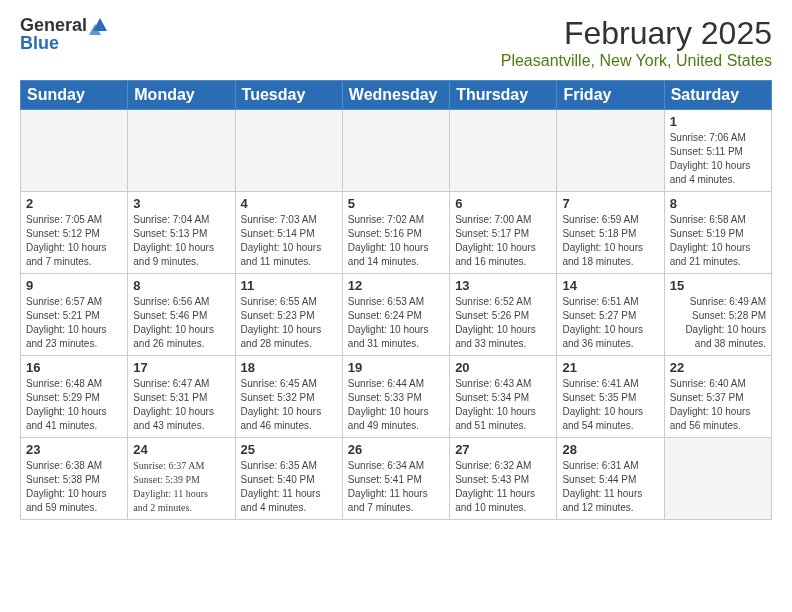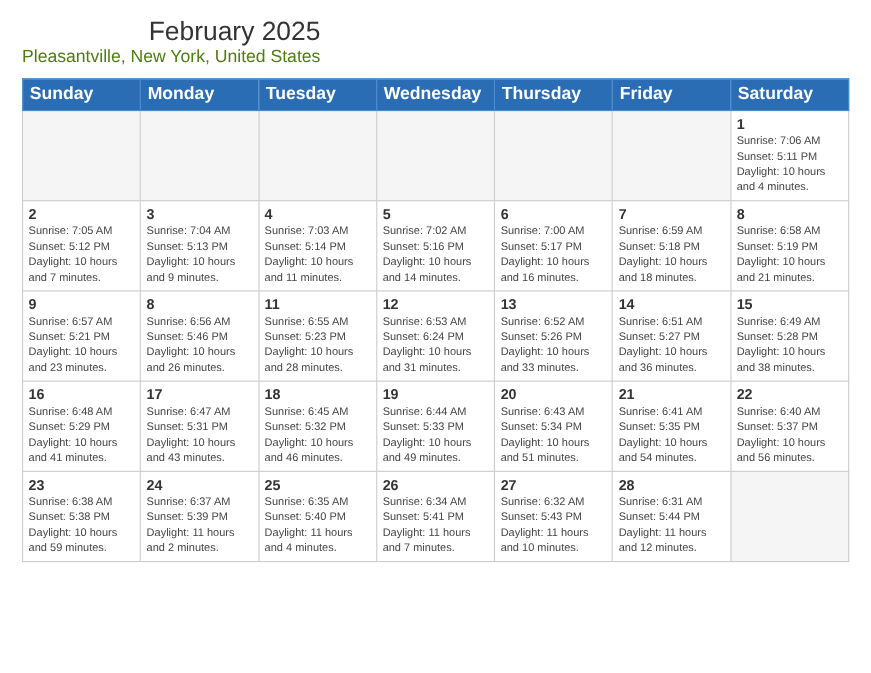--- a/index.html
+++ b/index.html
@@ -2,35 +2,50 @@
 <html><head>
   <meta charset="utf-8">
   <style>
     * { box-sizing: border-box; margin: 0; padding: 0; }
     body { font-family: Arial, sans-serif; background: #fff; width: 792px; height: 612px; overflow: hidden; }
     .page { width: 792px; min-height: 612px; padding: 15px 20px 10px 20px; }
     .header { display: flex; justify-content: space-between; align-items: flex-start; margin-bottom: 10px; }
     .logo { display: flex; align-items: center; }
     .logo-text { font-size: 18px; font-weight: bold; line-height: 1.2; }
     .title-block { text-align: right; }
-    .month-title { font-size: 24px; color: #333; font-weight: normal; }
+    .month-title { font-size: 32px; color: #333; font-weight: normal; }
     .location { font-size: 16px; color: #4d7c0f; text-align: center; }
     .calendar { width: 100%; border-collapse: collapse; border: 1px solid #ccc; }
     .calendar th { background-color: #2a6db5; color: #fff; text-align: left; padding: 5px 6px; font-size: 16px; font-weight: bold; border: 1px solid #4a8dcf; }
     .calendar td { border: 1px solid #ccc; vertical-align: top; padding: 4px 5px; width: calc(100%/7); background: #fff; }
     .calendar td.empty { background: #f5f5f5; }
     .day-num { font-size: 13px; font-weight: bold; color: #333; display: block; margin-bottom: 2px; }
     .day-detail { font-size: 10px; color: #444; line-height: 1.4; }
     tr.week-row td { height: 80px; }
   </style>
 </head>
 <body>
 
 <div class="page">
   <div class="header">
+    <div class="logo">
+      <div>
+        <div style="display:flex;align-items:center;">
+          <span class="logo-text">
+            <span style="color:#333;font-weight:bold;font-size:18px;">General</span>
+          </span>
+
+          <svg width="22" height="22" viewBox="0 0 22 22" style="margin-left:2px;margin-top:-4px;">
+            <polygon points="4,18 18,18 11,5" fill="#2a6db5"></polygon>
+            <polygon points="0,22 12,22 6,11" fill="#2a6db5" opacity="0.7"></polygon>
+          </svg>
+        </div>
+        <div style="color:#2a6db5;font-weight:bold;font-size:18px;margin-top:-4px;">Blue</div>
+      </div>
+    </div>
     <div class="title-block">
       <div class="month-title">February 2025</div>
       <div class="location">Pleasantville, New York, United States</div>
     </div>
   </div>
 
   <table class="calendar">
     <thead>
       <tr>
       <th>Sunday</th>
@@ -147,21 +162,21 @@
           </td>
           <td>
             <span class="day-num">14</span>
             <div class="day-detail" style="white-space: pre-line;">Sunrise: 6:51 AM
 Sunset: 5:27 PM
 Daylight: 10 hours
 and 36 minutes.</div>
           </td>
           <td>
             <span class="day-num">15</span>
-            <div class="day-detail" style="white-space: pre-line;">Sunrise: 6:49 AM
+            <div class="day-detail" style="white-space: pre-line; text-align: right;">Sunrise: 6:49 AM
 Sunset: 5:28 PM
 Daylight: 10 hours
 and 38 minutes.</div>
           </td>
         </tr>
         <tr class="week-row">
           <td>
             <span class="day-num">16</span>
             <div class="day-detail" style="white-space: pre-line;">Sunrise: 6:48 AM
 Sunset: 5:29 PM
@@ -214,21 +229,21 @@
         <tr class="week-row">
           <td>
             <span class="day-num">23</span>
             <div class="day-detail" style="white-space: pre-line;">Sunrise: 6:38 AM
 Sunset: 5:38 PM
 Daylight: 10 hours
 and 59 minutes.</div>
           </td>
           <td>
             <span class="day-num">24</span>
-            <div class="day-detail" style="white-space: pre-line;">Sunrise: 6:37 AM
+            <div class="day-detail" style="white-space: pre-line; font-family: Liberation Serif, serif;">Sunrise: 6:37 AM
 Sunset: 5:39 PM
 Daylight: 11 hours
 and 2 minutes.</div>
           </td>
           <td>
             <span class="day-num">25</span>
             <div class="day-detail" style="white-space: pre-line;">Sunrise: 6:35 AM
 Sunset: 5:40 PM
 Daylight: 11 hours
 and 4 minutes.</div>

